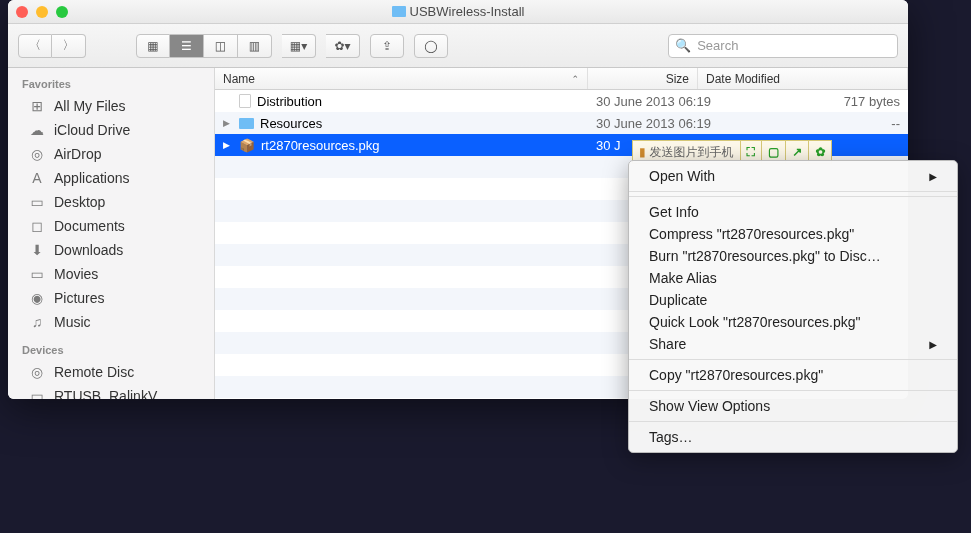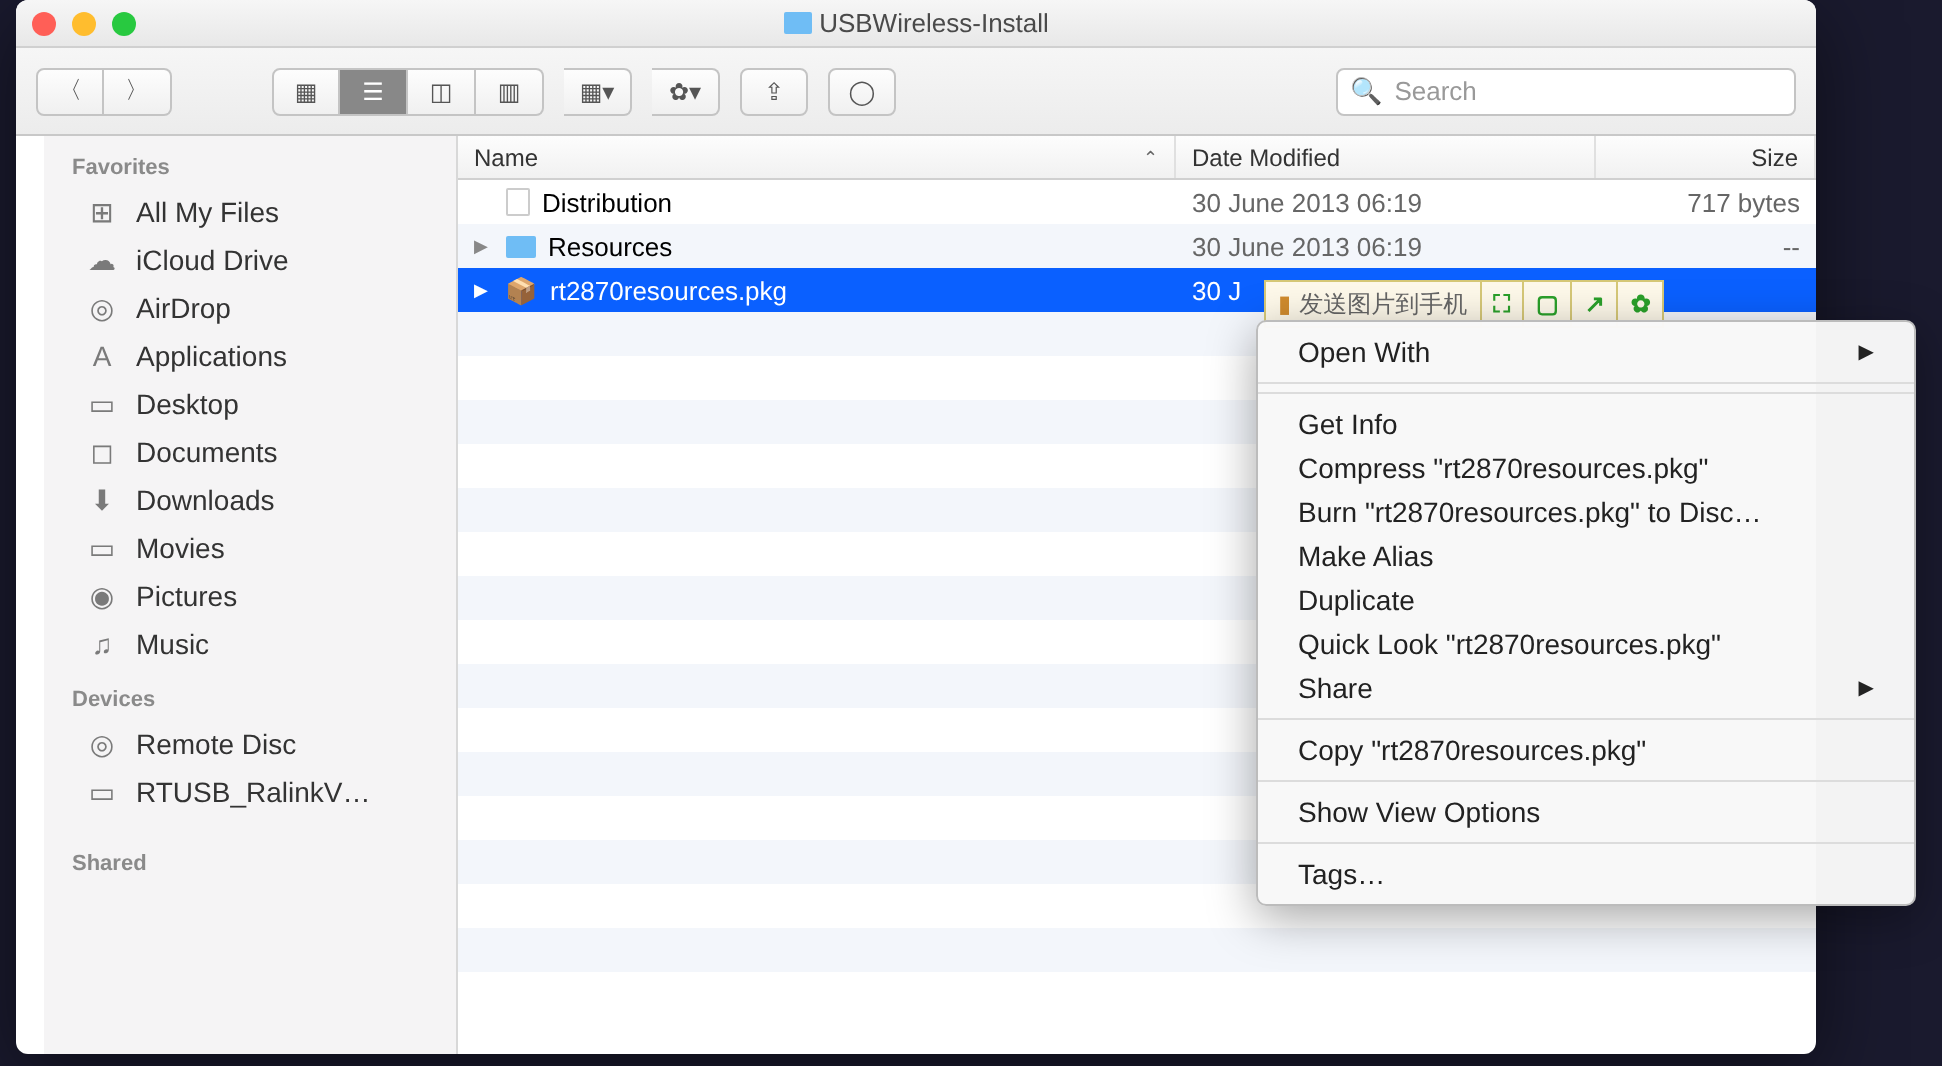--- a/index.html
+++ b/index.html
@@ -1,18 +1,18 @@
 <!DOCTYPE html>
 <html><head>
 <meta charset="utf-8">
 <style>
 * { margin: 0; padding: 0; box-sizing: border-box; font-family: -apple-system, "Helvetica Neue", Arial, sans-serif; }
 body { background: #1a1a2e; width: 971px; height: 533px; overflow: hidden; position: relative; }
 
-.window { position: absolute; left: 8px; top: 0; width: 900px; height: 527px; background: #fff; border-radius: 6px; box-shadow: 0 10px 40px rgba(0,0,0,0.5); overflow: hidden; display: flex; flex-direction: column; }
+.window { position: absolute; left: 8px; top: 0; width: 900px; height: 399px; background: #fff; border-radius: 6px; box-shadow: 0 10px 40px rgba(0,0,0,0.5); overflow: hidden; display: flex; flex-direction: column; }
 
 .titlebar { height: 24px; background: linear-gradient(#f6f6f6,#e8e8e8); display: flex; align-items: center; padding: 0 8px; position: relative; border-bottom: 1px solid #d0d0d0; }
 .traffic { display: flex; gap: 8px; }
 .tl { width: 12px; height: 12px; border-radius: 50%; }
 .tl.red { background: #ff5f57; }
 .tl.yellow { background: #ffbd2e; }
 .tl.green { background: #28c940; }
 .title-center { position: absolute; left: 0; right: 0; text-align: center; font-size: 13px; color: #4a4a4a; display: flex; justify-content: center; align-items: center; gap: 4px; pointer-events: none; }
 .folder-mini { width: 14px; height: 11px; background: #6fbdf5; border-radius: 1px; display: inline-block; }
 
@@ -20,21 +20,21 @@
 .tb-group { display: flex; }
 .tb-btn { height: 24px; min-width: 34px; background: linear-gradient(#fdfdfd,#f0f0f0); border: 1px solid #c4c4c4; display: flex; align-items: center; justify-content: center; font-size: 12px; color: #555; }
 .tb-group .tb-btn:first-child { border-radius: 4px 0 0 4px; }
 .tb-group .tb-btn:last-child { border-radius: 0 4px 4px 0; border-left: none; }
 .tb-group .tb-btn:not(:first-child):not(:last-child){ border-left: none;}
 .tb-btn.single { border-radius: 4px; }
 .tb-btn.active { background: #888; color: #fff; }
 .spacer { flex: 1; }
 .search { width: 230px; height: 24px; border: 1px solid #c4c4c4; border-radius: 4px; background: #fff; display: flex; align-items: center; padding: 0 6px; gap: 6px; color: #999; font-size: 13px; }
 
-.body { flex: 1; display: flex; overflow: hidden; padding-left: 14px; }
+.body { flex: 1; display: flex; overflow: hidden; }
 .sidebar { width: 207px; background: #f5f4f5; border-right: 1px solid #d8d8d8; padding-top: 6px; overflow: hidden; }
 .sb-header { font-size: 11px; color: #8a8a8a; font-weight: 600; padding: 4px 14px; }
 .sb-item { display: flex; align-items: center; gap: 8px; padding: 4px 14px 4px 20px; font-size: 14px; color: #333; }
 .sb-icon { width: 18px; height: 16px; display: flex; align-items: center; justify-content: center; color: #7a7a7a; font-size: 14px; }
 
 .content { flex: 1; display: flex; flex-direction: column; }
 .list-header { height: 22px; background: linear-gradient(#fdfdfd,#f1f1f1); border-bottom: 1px solid #d0d0d0; display: flex; font-size: 12px; color: #333; }
 .col { padding: 3px 8px; border-right: 1px solid #e0e0e0; display: flex; align-items: center; }
 .col.name { flex: 1; justify-content: center; }
 .col.date { width: 210px; }
@@ -170,25 +170,25 @@
         </div>
       <div class="sb-header" style="margin-top:14px">Shared</div>
     </div>
 
     <div class="content">
       <div class="list-header">
         <div class="col name">
             <span>Name</span>
             <span class="sort-ind">⌃</span>
           </div>
+        <div class="col size">
+            <span>Size</span>
+          </div>
         <div class="col date">
             <span>Date Modified</span>
-          </div>
-        <div class="col size">
-            <span>Size</span>
           </div>
       </div>
       <div class="rows">
         <div class="row">
           <div class="cell name">
               <span class="disclosure"></span>
               <span class="file-ico doc"></span>
               <span>Distribution</span>
             </div>
           <div class="cell date">30 June 2013 06:19</div>

